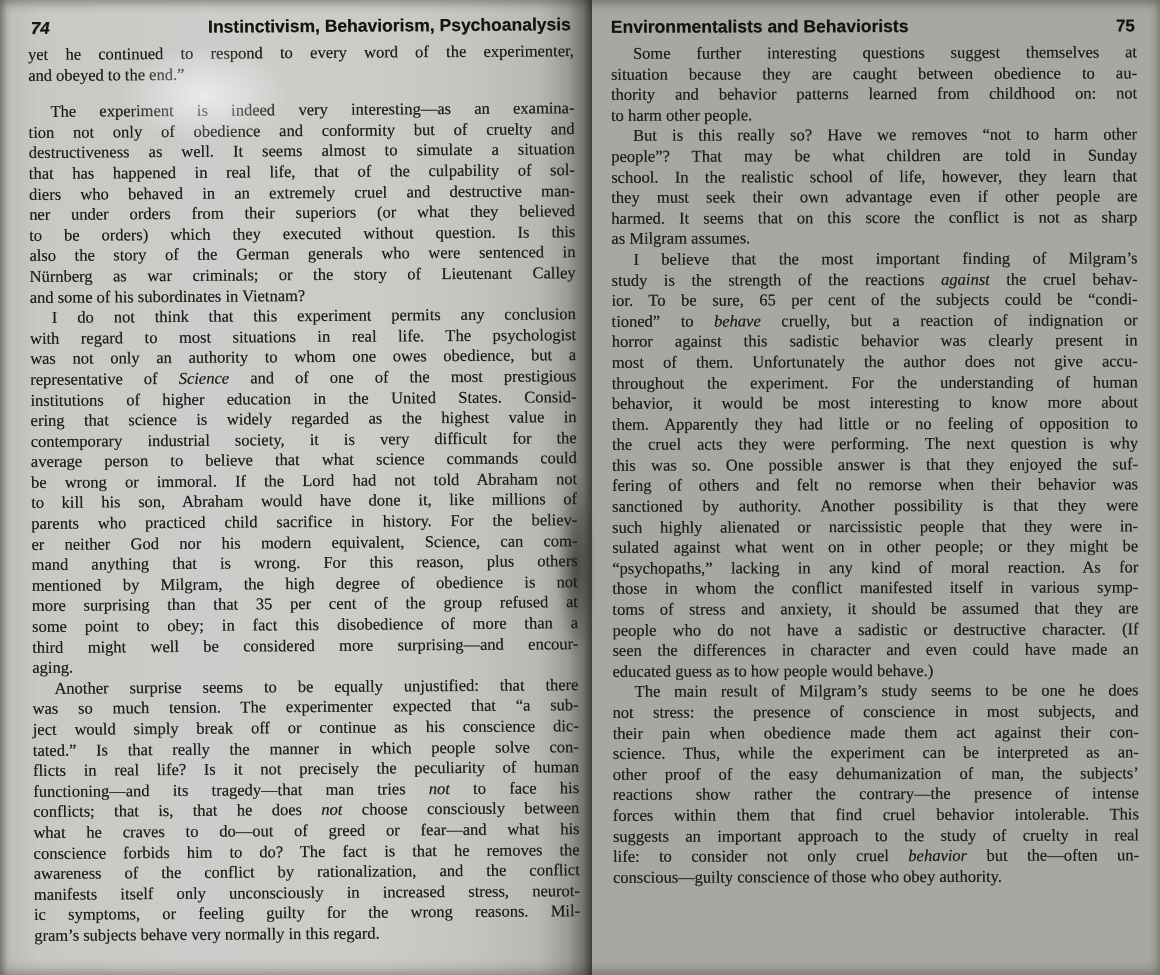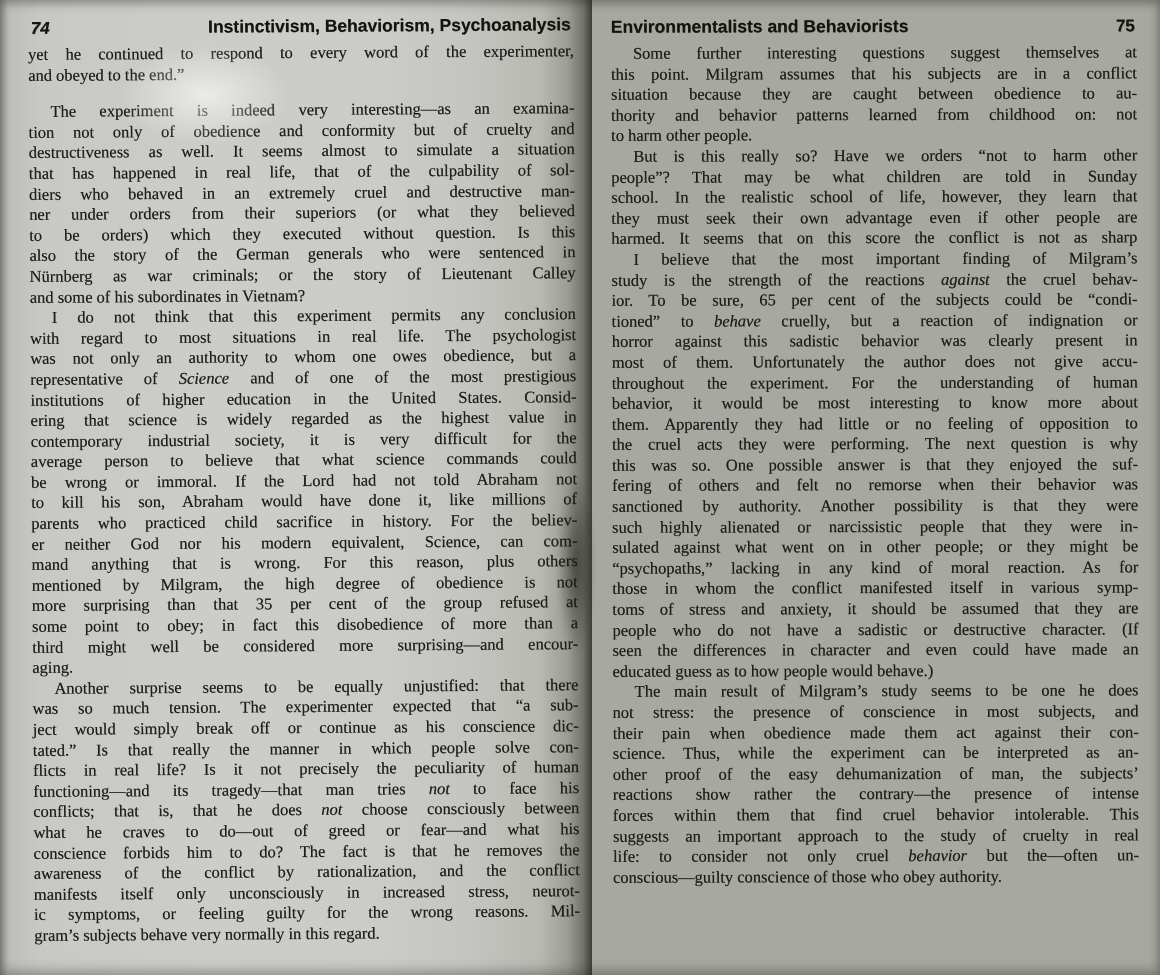--- a/index.html
+++ b/index.html
@@ -139,31 +139,31 @@
 
 <div class="page" id="right-page">
   <div class="page-inner">
     <div class="header-row">
       <span class="running-head">Environmentalists and Behaviorists</span>
       <span class="page-num">75</span>
     </div>
     <div class="text-block">
         <div class="paragraph">
           <div class="line first-indent">Some further interesting questions suggest themselves at</div>
-          <div class="line">this point. Milgram assumes that his subjects are in a conflict</div>
           <div class="line">situation because they are caught between obedience to au-</div>
           <div class="line">thority and behavior patterns learned from childhood on: not</div>
           <div class="line last">to harm other people.</div>
         </div>
         <div class="paragraph">
-          <div class="line first-indent">But is this really so? Have we orders “not to harm other</div>
+          <div class="line first-indent">But is this really so? Have we removes “not to harm other</div>
           <div class="line">people”? That may be what children are told in Sunday</div>
           <div class="line">school. In the realistic school of life, however, they learn that</div>
           <div class="line">they must seek their own advantage even if other people are</div>
           <div class="line">harmed. It seems that on this score the conflict is not as sharp</div>
+          <div class="line last">as Milgram assumes.</div>
         </div>
         <div class="paragraph">
           <div class="line first-indent">I believe that the most important finding of Milgram’s</div>
           <div class="line">study is the strength of the reactions <i>against</i> the cruel behav-</div>
           <div class="line">ior. To be sure, 65 per cent of the subjects could be “condi-</div>
           <div class="line">tioned” to <i>behave</i> cruelly, but a reaction of indignation or</div>
           <div class="line">horror against this sadistic behavior was clearly present in</div>
           <div class="line">most of them. Unfortunately the author does not give accu-</div>
           <div class="line">throughout the experiment. For the understanding of human</div>
           <div class="line">behavior, it would be most interesting to know more about</div>

